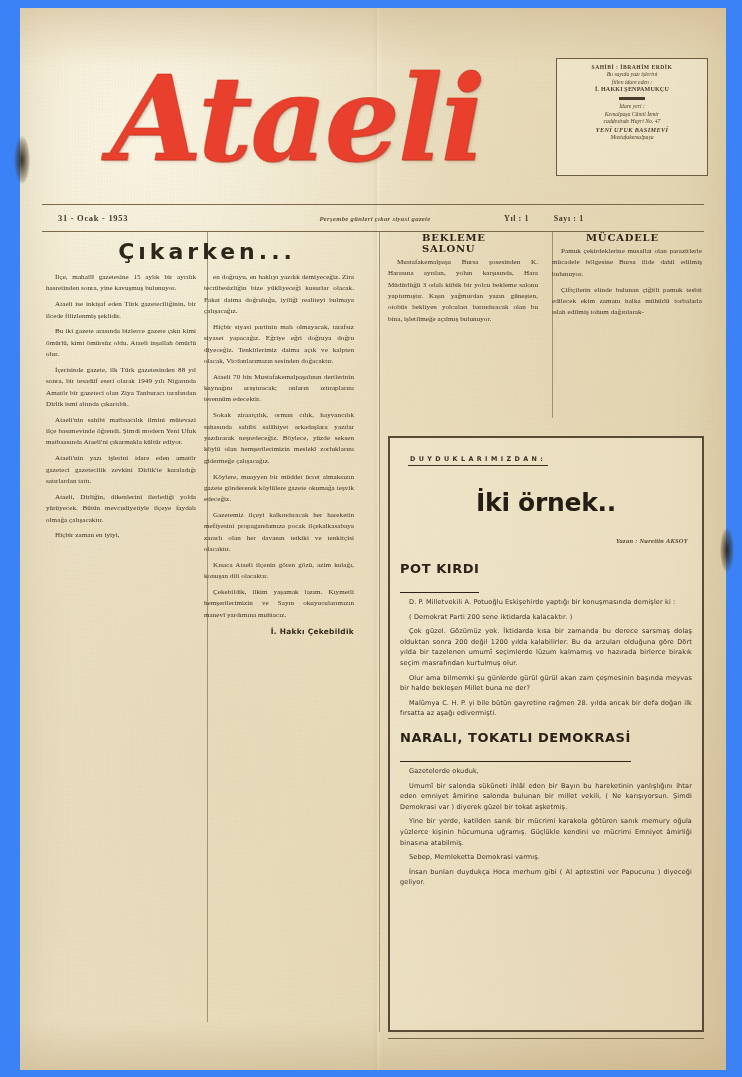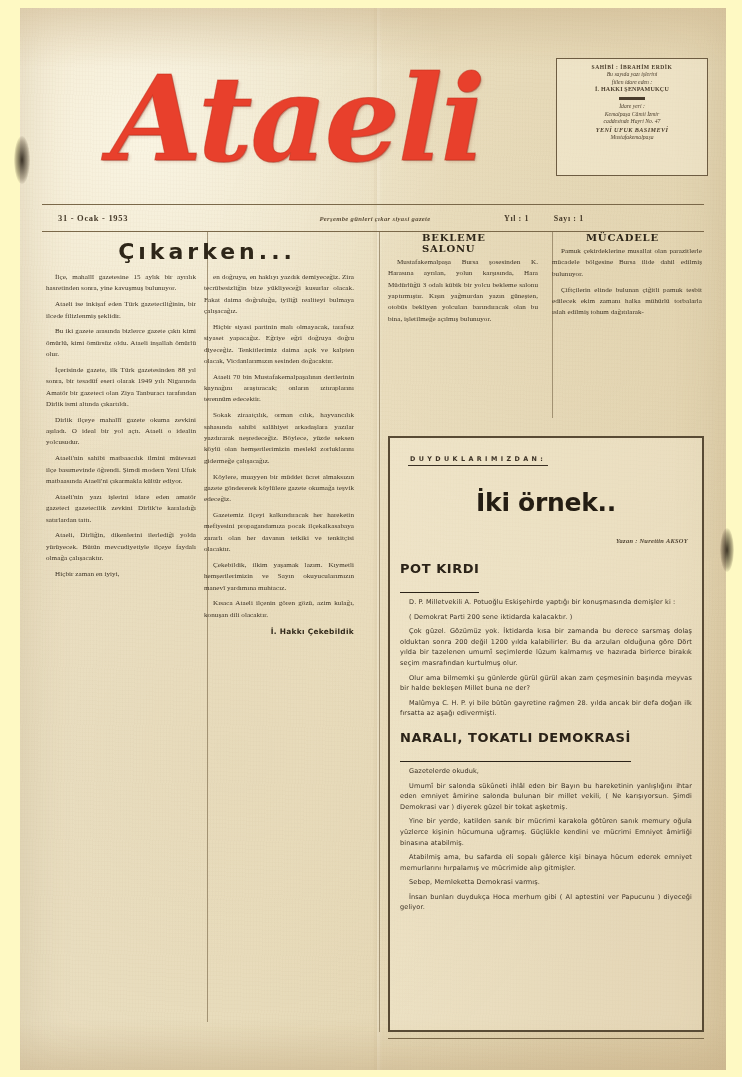--- a/index.html
+++ b/index.html
@@ -1,20 +1,20 @@
 <!DOCTYPE html>
 <html><head>
 <meta charset="utf-8">
 <style>
   html,body{margin:0;padding:0;background:#ffffff;}
   body{width:742px;height:1077px;overflow:hidden;
        font-family:"Liberation Serif",serif;}
 
   
-  #page{position:relative;width:742px;height:1077px;background:#fef9c3;overflow:hidden;}
+  #page{position:relative;width:742px;height:1077px;background:#3b82f6;overflow:hidden;}
 
   #paper{position:absolute;left:20px;top:8px;width:706px;height:1062px;
          background:
            radial-gradient(ellipse 70% 50% at 18% 12%, rgba(255,252,238,.75), rgba(255,255,255,0) 62%),
            radial-gradient(ellipse 60% 45% at 88% 82%, rgba(206,185,150,.30), rgba(255,255,255,0) 65%),
            radial-gradient(ellipse 90% 60% at 50% 50%, rgba(240,228,200,.28), rgba(255,255,255,0) 78%),
            linear-gradient(104deg,#efe3c6 0%,#eadfc2 22%,#e9ddbd 48%,#e4d6b3 74%,#ddcba4 100%);
          box-shadow:inset 0 0 50px rgba(150,126,86,.22);
   }
   
@@ -159,35 +159,34 @@
       <div class="vrule" style="left:510px;height:186px;"></div>
 
       <div id="feature">
         <div id="feat-head">Çıkarken...</div>
         <div id="feat-cols">
           <div class="col">
             <p class="p">İlçe, mahallî gazetesine 15 aylık bir ayrılık hasretinden sonra, yine kavuşmuş bulunuyor.</p>
             <p class="p">Ataeli ise inkişaf eden Türk gazeteciliğinin, bir ilcede filizlenmiş şeklidir.</p>
             <p class="p">Bu iki gazete arasında bizlerce gazete çıktı kimi ömürlü, kimi ömürsüz oldu. Ataeli inşallah ömürlü olur.</p>
             <p class="p">İçerisinde gazete, ilk Türk gazetesinden 88 yıl sonra, bir tesadüf eseri olarak 1949 yılı Nigarında Amatör bir gazeteci olan Ziya Tanburacı tarafından Dirlik ismi altında çıkartıldı.</p>
-            <p class="p">Dirlik ilçeye mahallî gazete okuma zevkini aşıladı. O ideal bir yol açtı. Ataeli o idealin yolcusudur.</p>
             <p class="p">Ataeli'nin sahibi matbaacılık ilmini mütevazi ilçe basımevinde öğrendi. Şimdi modern Yeni Ufuk matbaasında Ataeli'ni çıkarmakla kültür ediyor.</p>
             <p class="p">Ataeli'nin yazı işlerini idare eden amatör gazeteci gazetecilik zevkini Dirlik'te karaladığı satırlardan tattı.</p>
             <p class="p">Ataeli, Dirliğin, dikenlerini ilerlediği yolda yürüyecek. Bütün mevcudiyetiyle ilçeye faydalı olmağa çalışacaktır.</p>
             <p class="p">Hiçbir zaman en iyiyi,</p>
           </div>
           <div class="col">
             <p class="p">en doğruyu, en haklıyı yazdık demiyeceğiz. Zira tecrübesizliğin bize yükliyeceği kusurlar olacak. Fakat daima doğruluğu, iyiliği realiteyi bulmaya çalışacağız.</p>
             <p class="p">Hiçbir siyasi partinin malı olmayacak, tarafsız siyaset yapacağız. Eğriye eğri doğruya doğru diyeceğiz. Tenkitlerimiz daima açık ve kalpten olacak, Vicdanlarımızın sesinden doğacaktır.</p>
             <p class="p">Ataeli 70 bin Mustafakemalpaşalının dertlerinin kaynağını araştıracak; onların ıztıraplarını terennüm edecektir.</p>
             <p class="p">Sokak ziraatçılık, orman cılık, hayvancılık sahasında sahibi salâhiyet arkadaşlara yazılar yazdırarak neşredeceğiz. Böylece, yüzde seksen köylü olan hemşerilerimizin meslekî zorluklarını gidermeğe çalışacağız.</p>
             <p class="p">Köylere, muayyen bir müddet ücret almaksızın gazete göndererek köylülere gazete okumağa teşvik edeceğiz.</p>
             <p class="p">Gazetemiz ilçeyi kalkındıracak her hareketin mefiyesini propagandamıza pocak ilçekalkasabaya zararlı olan her davanın tetkiki ve tenkitçisi olacaktır.</p>
+            <p class="p">Kısaca Ataeli ilçenin gören gözü, azim kulağı, konuşan dili olacaktır.</p>
             <p class="p">Çekebildik, ilkim yaşamak lazım. Kıymetli hemşerilerimizin ve Sayın okuyucularımızın manevî yardımına muhtacız.</p>
-            <p class="p">Kısaca Ataeli ilçenin gören gözü, azim kulağı, konuşan dili olacaktır.</p>
             <div class="sign">İ. Hakkı Çekebildik</div>
           </div>
         </div>
       </div>
 
       <div id="news">
         <div class="col">
           <div class="news-h">BEKLEME SALONU</div>
           <p class="p">Mustafakemalpaşa Bursa şosesinden K. Harasına ayrılan, yolun karşısında, Hara Müdürlüğü 3 odalı kübik bir yolcu bekleme salonu yaptırmıştır. Kışın yağmurdan yazın güneşten, otobüs bekliyen yolcuları barındıracak olan bu bina, işletilmeğe açılmış bulunuyor.</p>
         </div>
@@ -210,21 +209,20 @@
           <p class="box-p">Çok güzel. Gözümüz yok. İktidarda kısa bir zamanda bu derece sarsmaş dolaş olduktan sonra 200 değil 1200 yılda kalabilirler. Bu da arzuları olduğuna göre Dört yılda bir tazelenen umumî seçimlerde lüzum kalmamış ve hazırada birlerce birakık seçim masrafından kurtulmuş olur.</p>
           <p class="box-p">Olur ama bilmemki şu günlerde gürül gürül akan zam çeşmesinin başında meyvas bir halde bekleşen Millet buna ne der?</p>
           <p class="box-p">Malûmya C. H. P. yi bile bütün gayretine rağmen 28. yılda ancak bir defa doğan ilk fırsatta az aşağı edivermişti.</p>
         </div>
 
         <div>
           <div class="box-sub">NARALI, TOKATLI DEMOKRASİ</div>
           <p class="box-p">Gazetelerde okuduk,</p>
           <p class="box-p">Umumî bir salonda sükûneti ihlâl eden bir Bayın bu hareketinin yanlışlığını ihtar eden emniyet âmirine salonda bulunan bir millet vekili, ( Ne karışıyorsun. Şimdi Demokrasi var ) diyerek güzel bir tokat aşketmiş.</p>
           <p class="box-p">Yine bir yerde, katilden sanık bir mücrimi karakola götüren sanık memurу oğula yüzlerce kişinin hücumuna uğramış. Güçlükle kendini ve mücrimi Emniyet âmirliği binasına atabilmiş.</p>
-          <p class="box-p">Atabilmiş ama, bu safarda eli sopalı gâlerce kişi binaya hücum ederek emniyet memurlarını hırpalamış ve mücrimide alıp gitmişler.</p>
           <p class="box-p">Sebep, Memleketta Demokrasi varmış.</p>
           <p class="box-p">İnsan bunları duydukça Hoca merhum gibi ( Al aptestini ver Papucunu ) diyeceği geliyor.</p>
         </div>
       </div>
 
       <div id="botrule"></div>
     </div>
   </div>
 </div>
 

